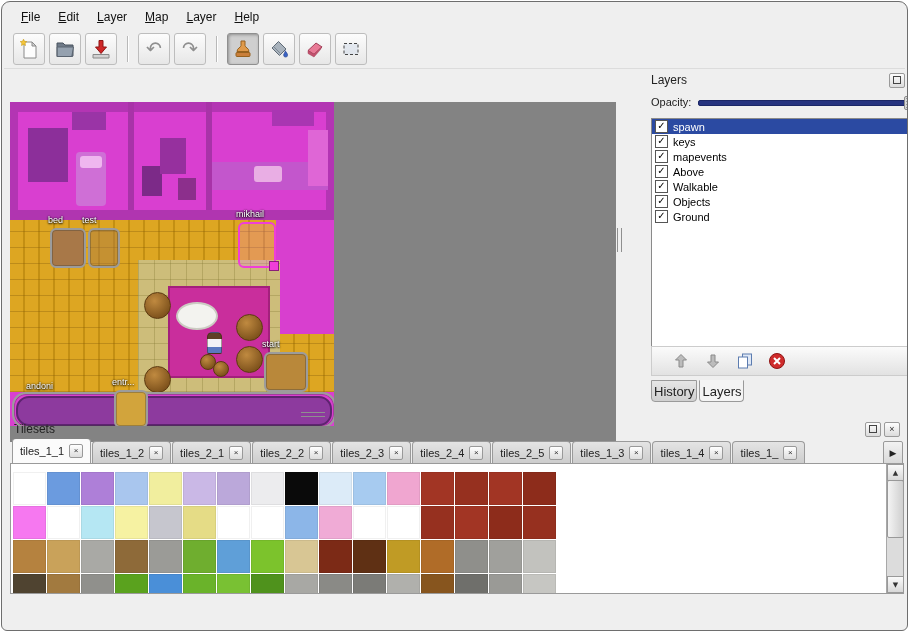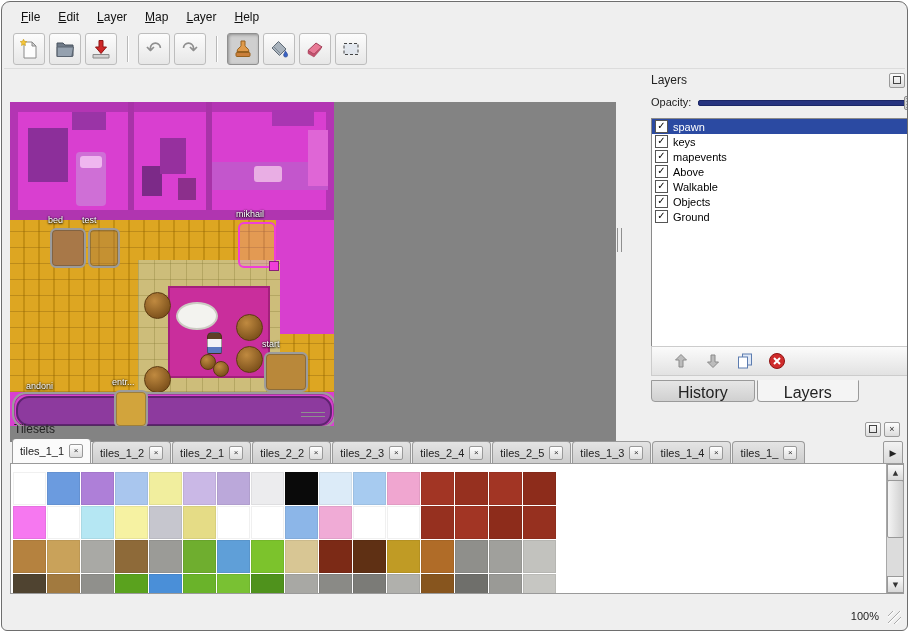--- a/index.html
+++ b/index.html
@@ -72,21 +72,21 @@
   .layer-row{display:flex;align-items:center;height:15px;padding-left:3px;gap:5px;color:#000;}
   .layer-row.selected{background:#2b4aa2;color:#fff;}
   .checkbox{width:11px;height:11px;background:#fff;border:1px solid #555;display:flex;
     align-items:center;justify-content:center;flex:0 0 auto;}
   .check{font-family:"DejaVu Sans",sans-serif;font-size:10px;line-height:1;color:#000;margin-top:-1px;}
   .layer-buttons{position:absolute;left:4px;right:4px;bottom:34px;height:28px;display:flex;
     align-items:center;gap:10px;padding-left:18px;background:linear-gradient(#fbfbfb,#e2e2e2);
     border:1px solid #cccccc;}
   .layer-btn{width:22px;height:22px;display:flex;align-items:center;justify-content:center;}
   .dock-tabs{position:absolute;left:4px;bottom:8px;height:22px;display:flex;}
-  .dock-tab{padding:3px 26px;font-size:16px;border:1px solid #9a9a9a;margin-right:2px;
+  .dock-tab{padding:3px 2px;font-size:13px;border:1px solid #9a9a9a;margin-right:2px;
     background:linear-gradient(#e6e6e6,#d0d0d0);border-radius:0 0 4px 4px;color:#222;}
   .dock-tab.active{background:#f4f4f4;border-top-color:#f4f4f4;}
   
   .ts-tabs{position:absolute;left:2px;right:22px;top:20px;height:24px;display:flex;
     align-items:flex-end;overflow:hidden;}
   .ts-tab{height:21px;display:flex;align-items:center;gap:5px;padding:0 7px;font-size:11px;
     border:1px solid #9a9a9a;border-bottom:none;border-radius:4px 4px 0 0;margin-right:1px;
     background:linear-gradient(#e4e4e4,#cdcdcd);white-space:nowrap;color:#222;}
   .ts-tab.active{background:#fbfbfb;height:24px;}
   .tab-close{width:12px;height:12px;border:1px solid #999;border-radius:2px;flex:0 0 auto;
@@ -483,18 +483,14 @@
             <span>▲</span>
           </div>
         <div class="sb-thumb"></div>
         <div class="sb-btn sb-down">
             <span>▼</span>
           </div>
       </div>
     </div>
   </div>
 
-  <div class="statusbar">
-    <span>100%</span>
-    <div class="resize-grip"></div>
-  </div>
 
 </div>
 
 </body></html>

